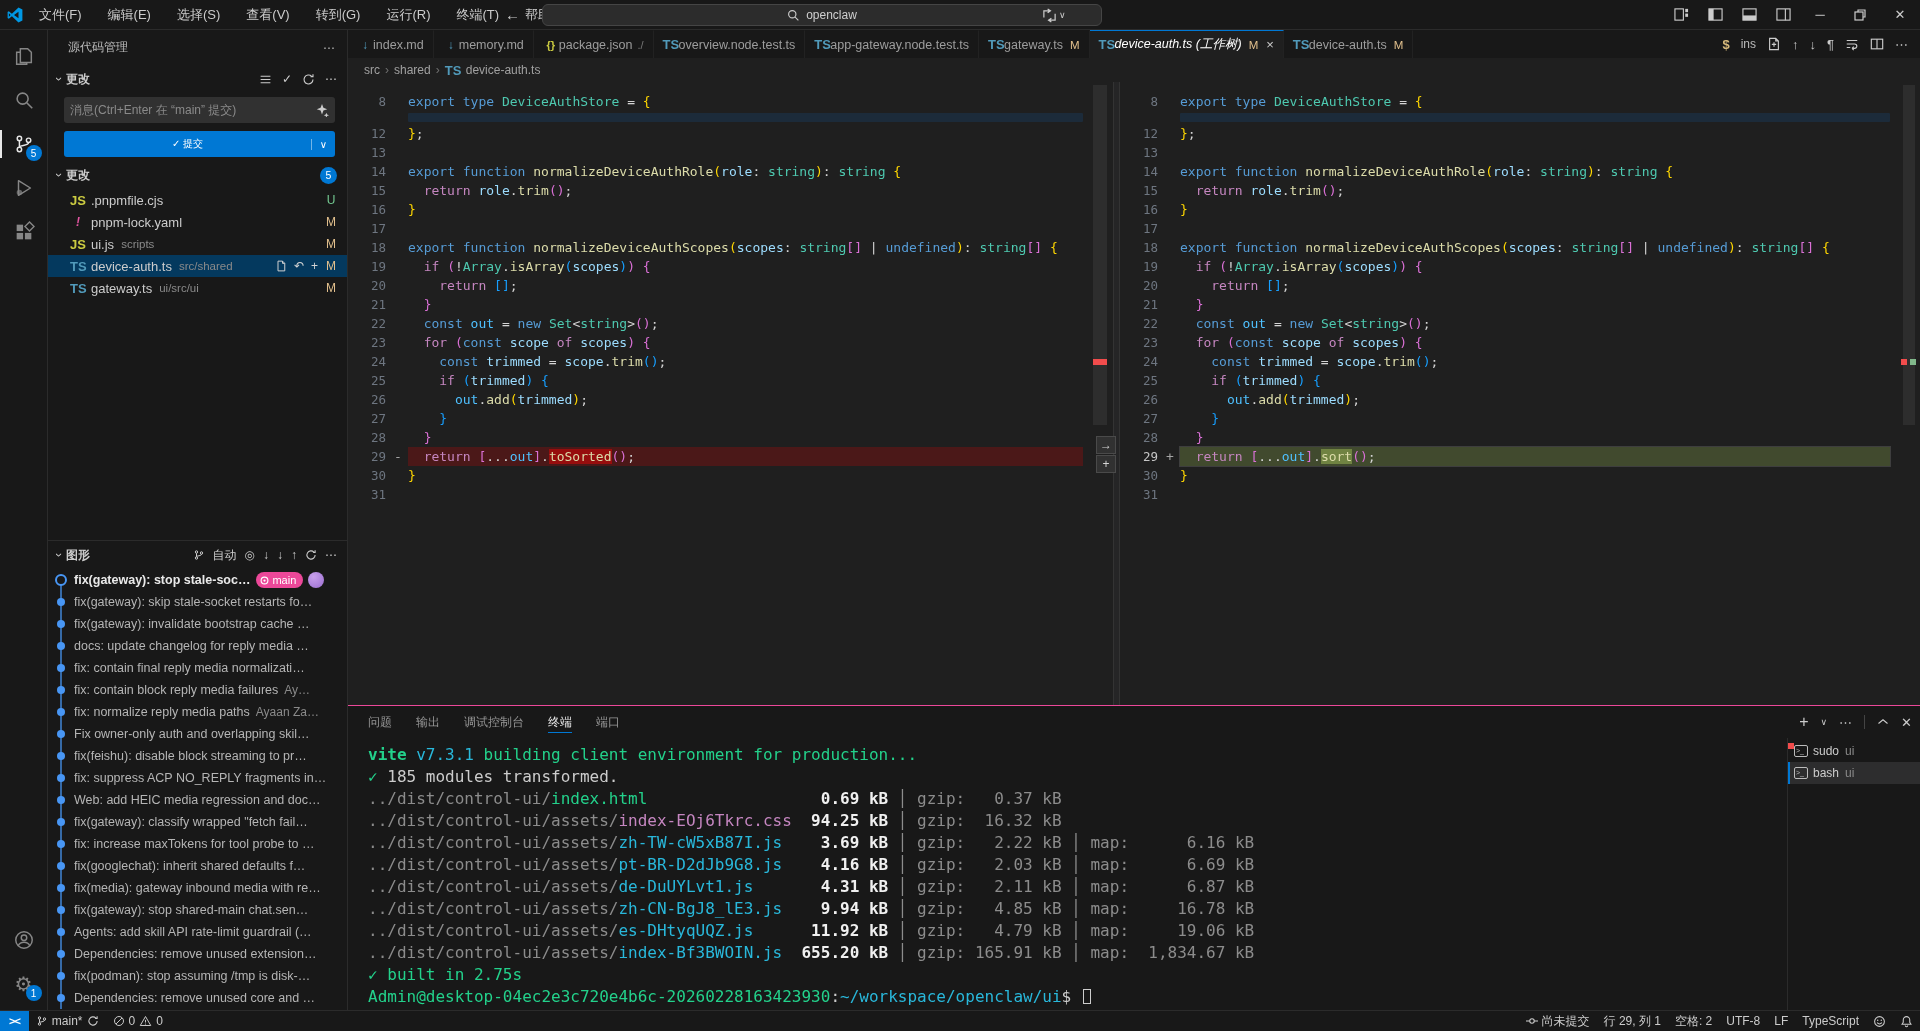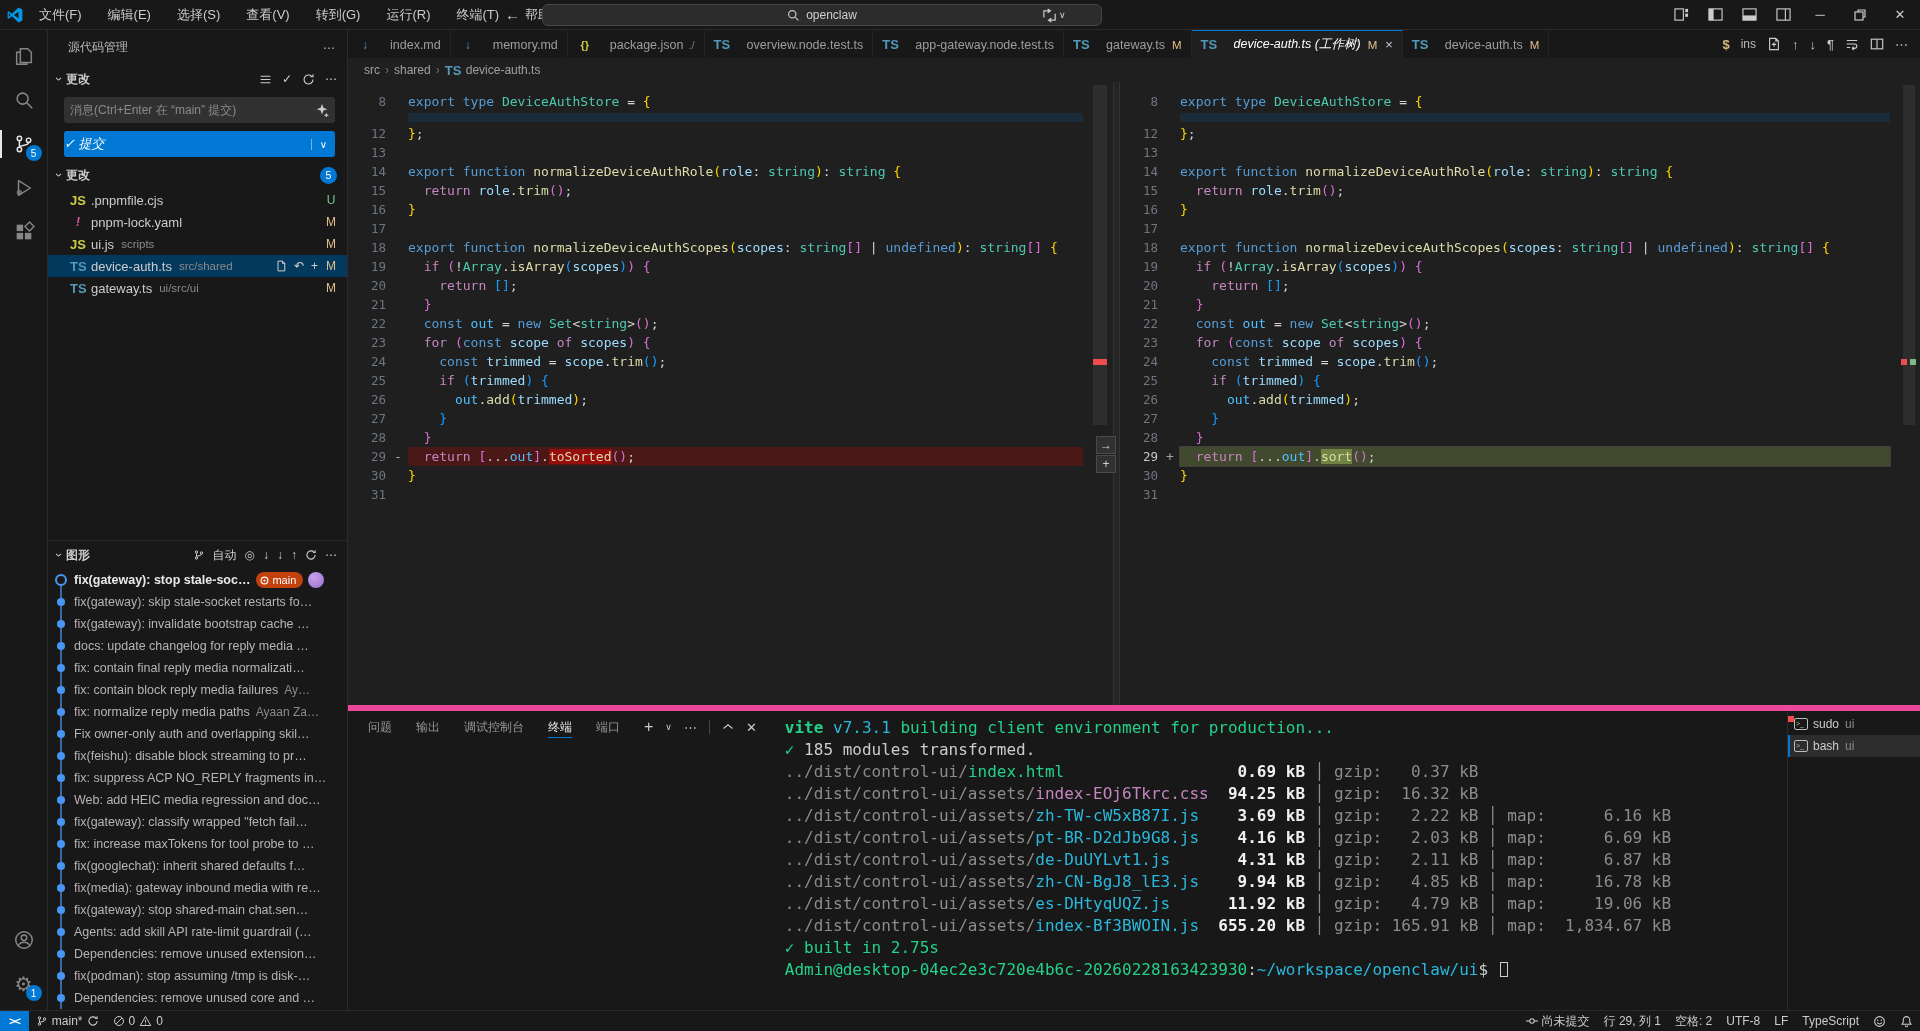--- a/index.html
+++ b/index.html
@@ -34,21 +34,21 @@
   .sidebar { width:300px; background:#181818; border-right:1px solid #2b2b2b; position:relative; font-size:13px; overflow:hidden; }
   .sb-title { height:35px; display:flex; align-items:center; padding:0 12px 0 20px; color:#bbbbbb; font-size:12px; }
   .sb-title .sp { flex:1; }
   .hdr-row { height:28px; display:flex; align-items:center; padding:0 10px 0 4px; font-weight:bold; color:#cccccc; font-size:12px; }
   .chev { display:inline-block; transform:rotate(90deg); font-weight:normal; color:#cccccc; width:14px; text-align:center; }
   .hdr-icons { margin-left:auto; display:flex; gap:10px; align-items:center; color:#cccccc; font-weight:normal; }
   .commit-input { margin:4px 12px 0 16px; height:26px; background:#313131; border-radius:3px; display:flex; align-items:center; padding:8px 6px; }
   .commit-input input { flex:1; background:transparent; border:0; outline:none; color:#cccccc; font-size:12px; font-family:inherit; }
   .commit-input input::placeholder { color:#8a8a8a; }
   .commit-btn { margin:8px 12px 4px 16px; height:26px; background:#0078d4; border-radius:3px; display:flex; align-items:center; color:#ffffff; cursor:pointer; }
-  .commit-btn .lbl { flex:1; font-size:13px;font-style:italic; }
+  .commit-btn .lbl { flex:1; text-align:center; font-size:10px; }
   .commit-btn .dd { width:24px; border-left:1px solid rgba(255,255,255,.45); text-align:center; font-size:10px; }
   .badge-pill { min-width:17px; height:17px; border-radius:9px; background:#0078d4; color:#fff; font-size:10.5px; display:inline-flex; align-items:center; justify-content:center; padding:0 5px; font-weight:normal; }
   .scm-file { height:22px; display:flex; align-items:center; padding:0 10px 0 22px; color:#cccccc; cursor:pointer; }
   .scm-file.sel { background:#04395e; }
   .scm-file .nm { margin-left:5px; white-space:nowrap; }
   .scm-file .pth { margin-left:7px; color:#8a8a8a; font-size:11.5px; white-space:nowrap; overflow:hidden; }
   .scm-file .sp { flex:1; }
   .scm-file .act { display:flex; gap:7px; color:#d4d4d4; margin-right:7px; font-size:12px; align-items:center; }
   .st-letter { width:12px; text-align:center; font-size:12px; }
   .st-U { color:#73c991; } .st-M { color:#e2c08d; }
@@ -59,30 +59,30 @@
   .graph-section { position:absolute; top:510px; left:0; right:0; bottom:0; border-top:1px solid #2b2b2b; }
   .g-row { height:22px; display:flex; align-items:center; position:relative; padding-right:6px; }
   .g-rail { width:26px; align-self:stretch; position:relative; flex:none; }
   .g-rail::before { content:''; position:absolute; left:12px; top:0; bottom:0; width:2px; background:rgba(70,150,244,.65); }
   .g-row.first .g-rail::before { top:14px; }
   .g-dot { position:absolute; left:9px; top:7px; width:8px; height:8px; border-radius:50%; background:#4896f4; }
   .g-ring { position:absolute; left:7px; top:5px; width:12px; height:12px; border-radius:50%; border:2px solid #4896f4; background:#181818; }
   .g-lbl { color:#b5b5b5; white-space:nowrap; overflow:hidden; font-size:12.5px; }
   .g-row.first .g-lbl { color:#e9e9e9; font-weight:bold; }
   .g-auth { color:#8a8a8a; margin-left:6px; font-size:12px; white-space:nowrap; }
-  .g-badge { margin-left:6px; background:#c2410c; color:#fff; border-radius:9px; height:16px; padding:0 7px 0 4px; display:inline-flex; align-items:center; gap:3px; font-size:11px; font-weight:normal; flex:none; }
+  .g-badge { margin-left:6px; background:#ec4899; color:#fff; border-radius:9px; height:16px; padding:0 7px 0 4px; display:inline-flex; align-items:center; gap:3px; font-size:11px; font-weight:normal; flex:none; }
   .g-avatar { width:16px; height:16px; border-radius:50%; background:radial-gradient(circle at 35% 30%,#c9a0ec,#9a6ed0); margin-left:5px; flex:none; }
 
   
   .editor-col { flex:1; display:flex; flex-direction:column; background:#1f1f1f; min-width:0; }
   .tabbar { height:28px; background:#181818; display:flex; align-items:stretch; }
   .tabs { display:flex; }
   .tab { display:flex; align-items:center; padding:0 9px; background:#181818; color:#9d9d9d; border-right:1px solid #222222; font-size:12.5px; cursor:pointer; white-space:nowrap; border-top:1px solid transparent; }
   .tab.active { background:#1f1f1f; color:#ffffff; border-top:1px solid #0078d4; }
-  .tab .tab-label { margin-left:17px; }
+  .tab .tab-label { margin-left:0; }
   .tab .it { font-style:italic; }
   .tab-hint { color:#767676; margin-left:5px; font-size:11px; }
   .git-m { color:#e2c08d; margin-left:7px; font-size:11.5px; }
   .tab-close { margin-left:8px; color:#cccccc; font-size:13px; }
   .editor-actions { margin-left:auto; display:flex; align-items:center; gap:11px; padding:0 12px; color:#cccccc; font-size:13px; }
   .ea-dollar { color:#d7ba7d; font-weight:bold; }
   .ea-ins { color:#bbbbbb; font-size:12px; }
 
   .breadcrumb { height:24px; background:#1f1f1f; display:flex; align-items:center; padding-left:16px; color:#a0a0a0; font-size:12px; gap:5px; }
   .bc-sep { color:#6f6f6f; }
@@ -106,21 +106,21 @@
   .ig { display:inline-block; width:2ch; border-left:1px solid #333333; }
   .tk-kw{color:#569cd6} .tk-ctrl{color:#c586c0} .tk-fn{color:#dcdcaa} .tk-type{color:#4ec9b0}
   .tk-var{color:#9cdcfe} .tk-cvar{color:#4fc1ff} .tk-pun{color:#d4d4d4}
   .tk-b1{color:#ffd700} .tk-b2{color:#da70d6} .tk-b3{color:#179fff}
   .ruler { position:absolute; right:0; top:0; width:26px; height:100%; }
   .ruler .slider { position:absolute; left:6px; top:3px; width:14px; height:340px; background:rgba(121,121,121,.16); }
   .mark { position:absolute; height:6px; }
   .diff-widget { position:absolute; width:20px; height:18px; background:#313131; border:1px solid #4a4a4a; color:#d4d4d4; display:flex; align-items:center; justify-content:center; font-size:12px; z-index:3; }
 
   
-  .panel { height:305px; border-top:6px solid #ec4899; background:#181818; display:flex; flex-direction:row; }
+  .panel { height:305px; border-top:1px solid #ec4899; background:#181818; display:flex; flex-direction:column; }
   .panel-header { height:32px; display:flex; align-items:center; padding:0 8px 0 20px; }
   .p-tab { margin-right:24px; color:#969696; font-size:12px; height:32px; line-height:32px; position:relative; cursor:pointer; }
   .p-tab.active { color:#e7e7e7; }
   .p-tab.active::after { content:''; position:absolute; left:0; right:0; bottom:5px; height:1px; background:#0078d4; }
   .p-actions { margin-left:auto; display:flex; align-items:center; gap:12px; color:#cccccc; }
   .p-sep { width:1px; height:14px; background:#444; }
   .panel-body { flex:1; display:flex; min-height:0; }
   .term-out { flex:1; padding:6px 0 0 20px; font-family:"DejaVu Sans Mono","Liberation Mono",monospace; font-size:16px; line-height:22px; white-space:pre; overflow:hidden; }
   .t-dim{color:#8c8c8c} .t-fg{color:#cccccc} .t-green{color:#23d18b} .t-vite{color:#23d18b;font-weight:bold}
   .t-ver{color:#29b8db} .t-size{color:#f0f0f0;font-weight:bold}

